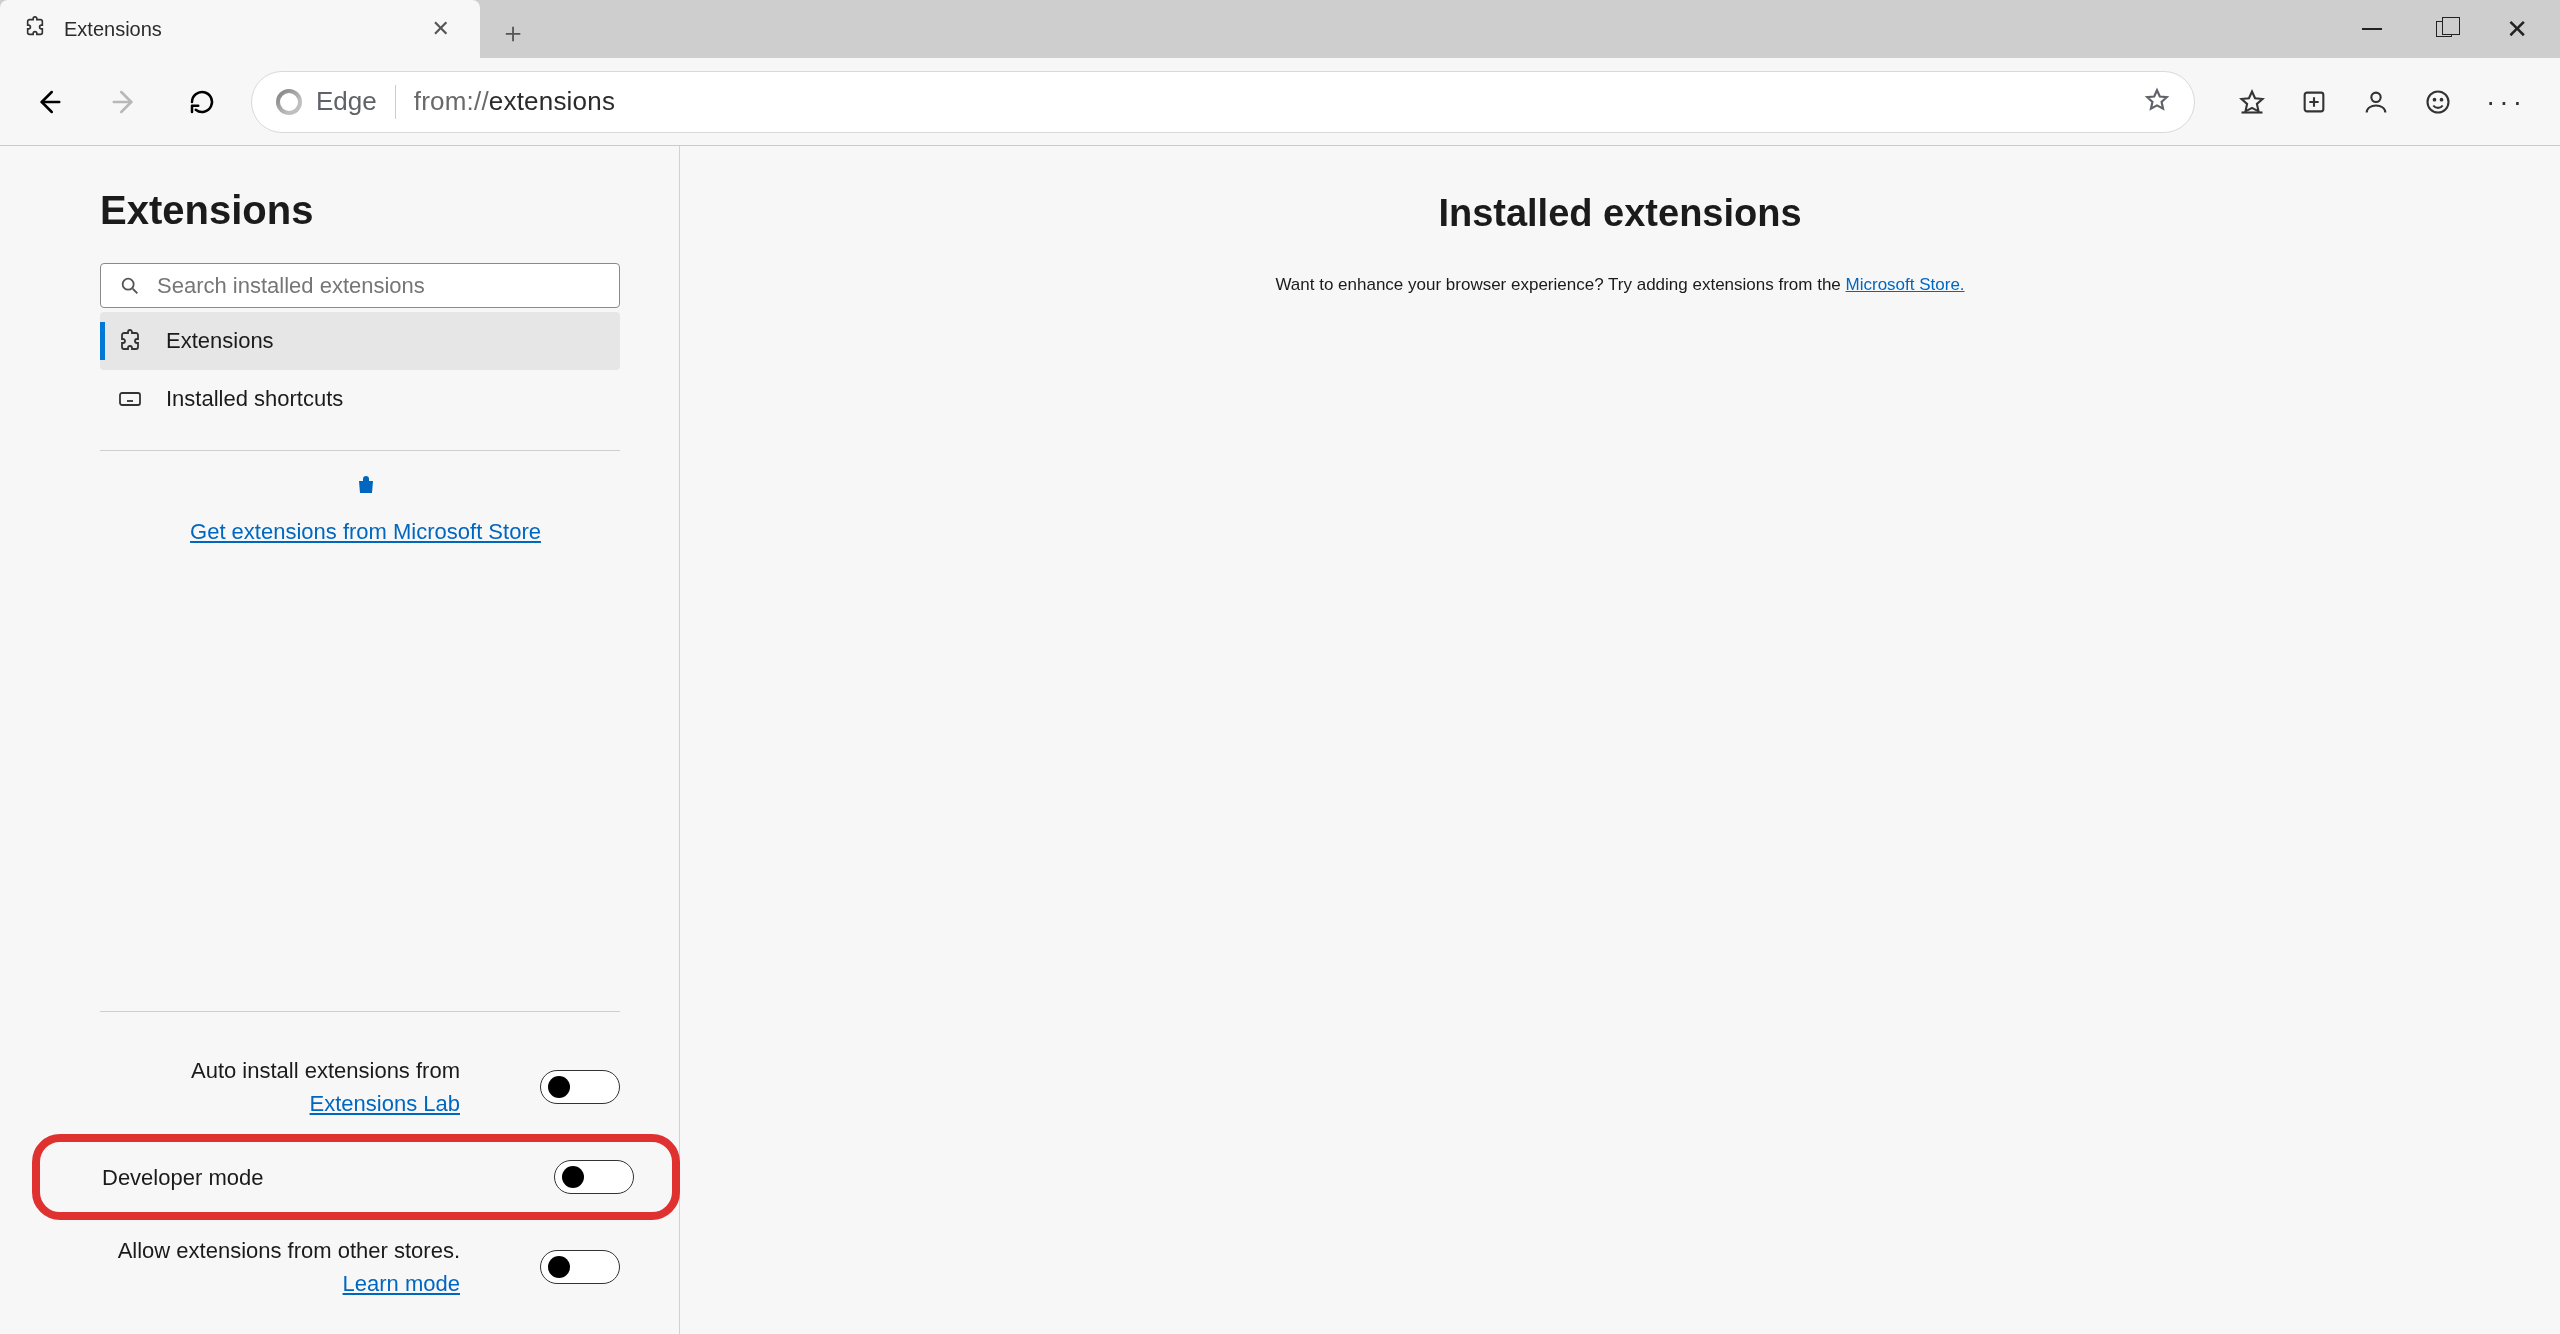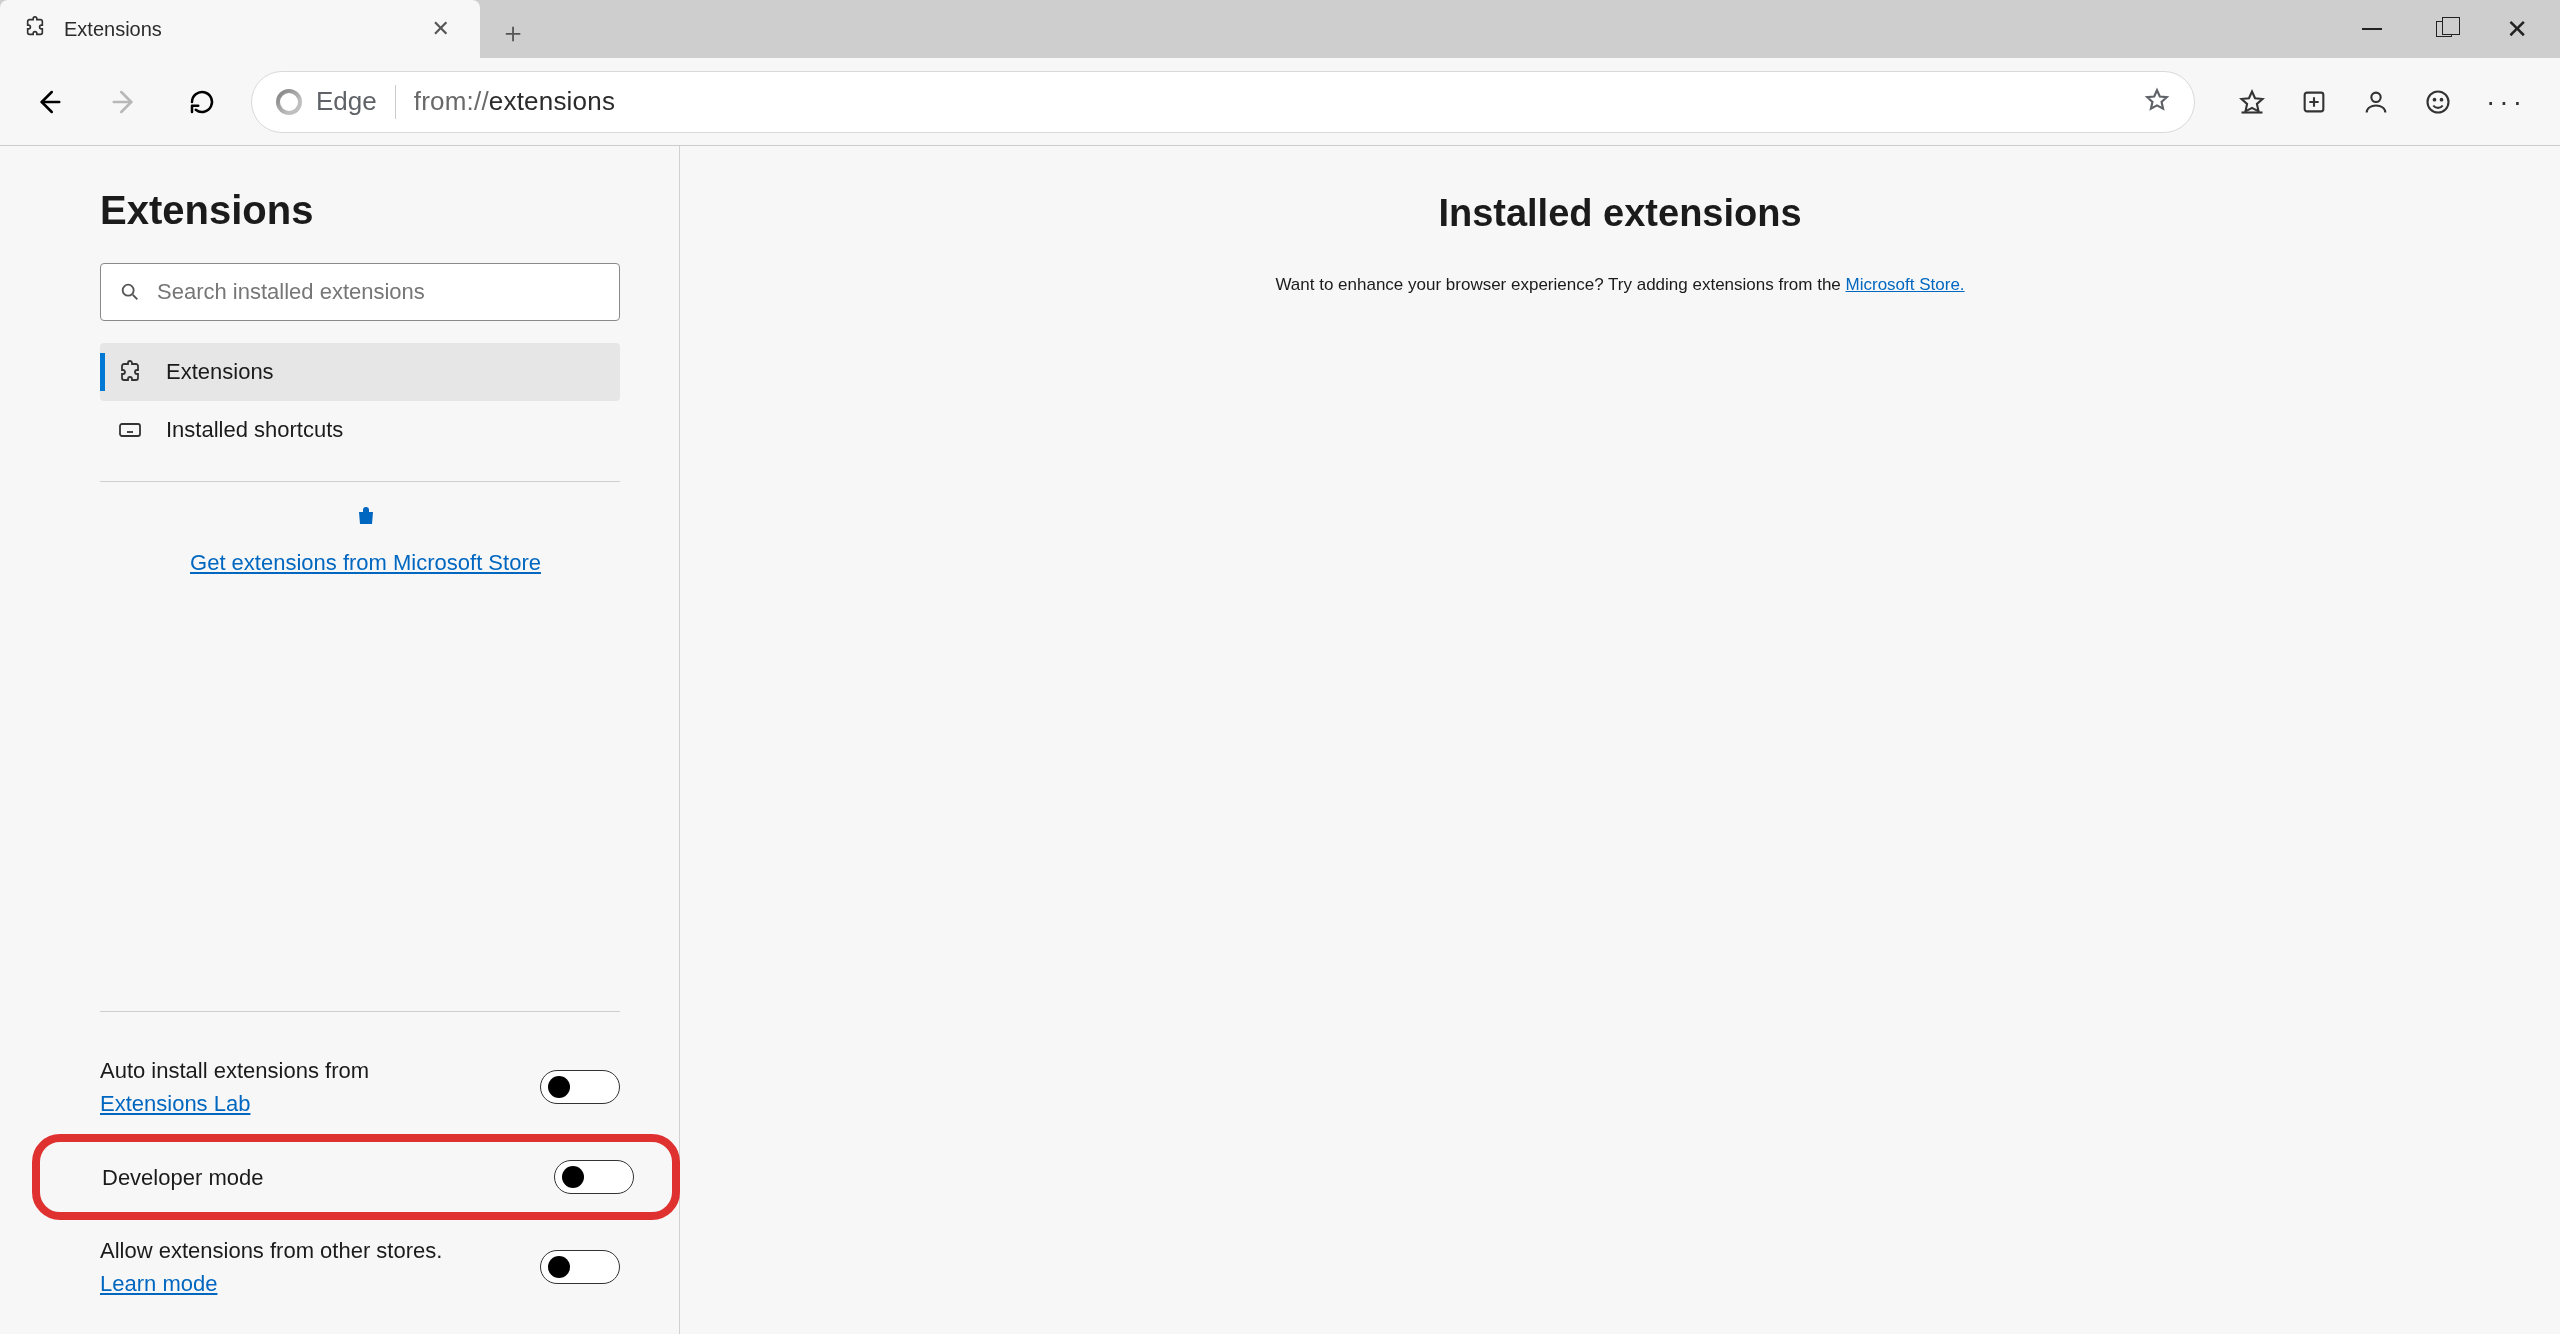--- a/index.html
+++ b/index.html
@@ -86,22 +86,22 @@
   }
   .sidebar {
     width: 680px;
     border-right: 1px solid #d1d1d1;
     padding: 42px 48px 20px 100px;
     display: flex; flex-direction: column;
     position: relative;
   }
   .sidebar h1 { font-size: 40px; font-weight: 700; color:#1b1b1b; margin-bottom: 30px;}
   .search-box {
-    border: 1px solid #8a8a8a; background:#fff; height: 58px; border-radius:4px;
-    display:flex; align-items:center; padding:0 18px; gap:16px; margin-bottom:22px;
+    border: 1px solid #8a8a8a; background:#fff; height: 45px; border-radius:4px;
+    display:flex; align-items:center; padding:0 18px; gap:16px; margin-bottom:4px;
     width: 520px;
   }
   .search-box svg { width:22px; height:22px; stroke:#555; fill:none; stroke-width:2;}
   .search-box input { border:none; outline:none; font-size:22px; flex:1; background:transparent; color:#333;}
   .search-box input::placeholder{ color:#767676;}
   .nav-list { width:520px; }
   .nav-item {
     height: 58px; display:flex; align-items:center; gap:24px; padding:0 18px;
     font-size:22px; color:#1b1b1b; border-radius:4px; cursor:pointer;
   }
@@ -109,20 +109,21 @@
   .nav-item.active::before{ content:""; position:absolute; left:0; top:10px; bottom:10px; width:5px; background:#0078d4;}
   .nav-item svg{ width:24px; height:24px; stroke:#333; fill:none; stroke-width:1.8;}
   .nav-divider{ width:520px; height:1px; background:#cfcfcf; margin:22px 0;}
   .store-link{ display:flex; align-items:center; gap:22px; padding:0 18px; font-size:22px;flex-direction:column;}
   .store-link a { color:#0067c0; text-decoration:underline;}
   .store-link svg{ width:24px; height:24px; fill:#0067c0;}
 
   .sidebar-bottom {
     margin-top:auto;
     width:520px;
+    text-align:right;
   }
   .sidebar-bottom .nav-divider{ margin-bottom:28px;}
   .toggle-row{
     display:flex; align-items:center; justify-content:space-between;
     font-size:22px; color:#1b1b1b; padding:14px 0;
     gap:20px;
   }
   .toggle-row .label-wrap{ max-width:360px; line-height:1.5;}
   .toggle-row a{ color:#0067c0; text-decoration:underline;}
   .toggle {

